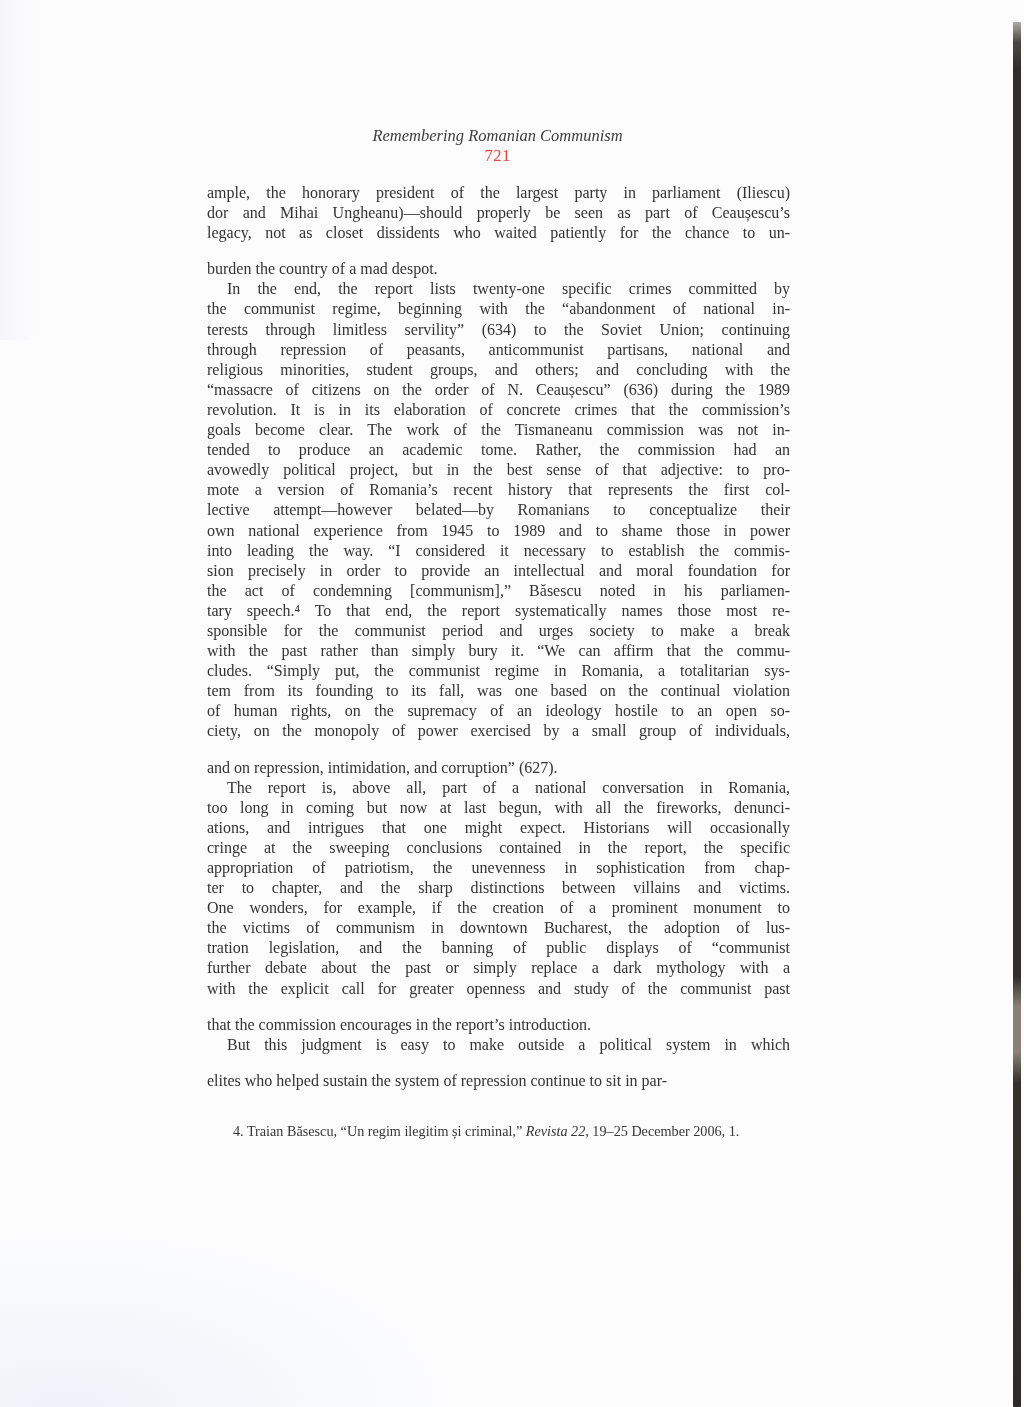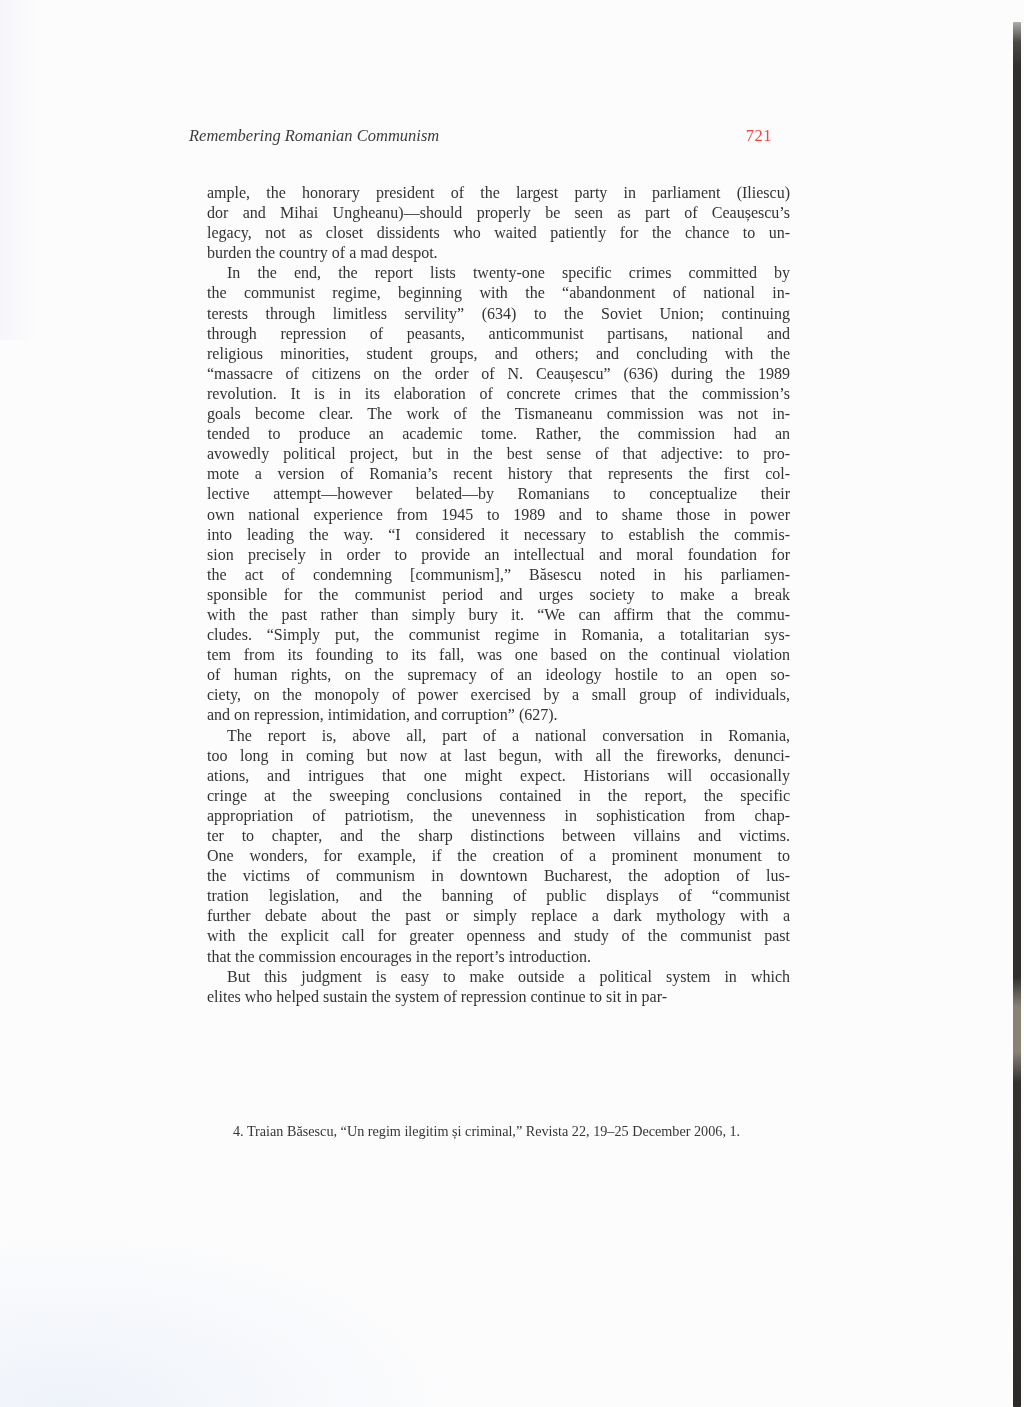--- a/index.html
+++ b/index.html
@@ -12,26 +12,27 @@
     width: 1024px;
     height: 1407px;
     background: #fcfcfd;
     overflow: hidden;
     font-family: "Liberation Serif", "DejaVu Serif", serif;
     color: #333333;
   }
   
   .header-row {
     position: absolute;
-    left: 189px;
+    left: 206px;
     top: 126px;
     width: 583px;
     display: flex;
     justify-content: space-between;
-    align-items: flex-start;
+    align-items: center;
+    flex-direction: column;
   }
   .header-title {
     font-style: italic;
     font-size: 16.5px;
     color: #3c3c3c;
   }
   .page-num {
     font-size: 16.5px;
     color: #ef4444;
     letter-spacing: 0.5px;
@@ -46,36 +47,37 @@
     line-height: 20.1px;
   }
   .para { margin: 0; }
   .line {
     white-space: nowrap;
     text-align: justify;
     text-align-last: justify;
   }
   .line.last {
     text-align-last: left;
+    margin-top: 16px;
   }
   .line.indent {
     text-indent: 20px;
   }
   
   .footnote {
     position: absolute;
     left: 207px;
     top: 1122px;
     width: 583px;
     font-size: 14.2px;
     line-height: 18px;
     text-indent: 26px;
     color: #363636;
   }
-  .footnote .journal { }
+  .footnote .journal { font-style: italic; }
   
   .scan-edge {
     position: absolute;
     top: 22px;
     bottom: 0;
     right: 3px;
     width: 8px;
     border-radius: 1px;
     background: linear-gradient(
       to bottom,
@@ -135,20 +137,21 @@
         <div class="line">revolution. It is in its elaboration of concrete crimes that the commission’s</div>
         <div class="line">goals become clear. The work of the Tismaneanu commission was not in-</div>
         <div class="line">tended to produce an academic tome. Rather, the commission had an</div>
         <div class="line">avowedly political project, but in the best sense of that adjective: to pro-</div>
         <div class="line">mote a version of Romania’s recent history that represents the first col-</div>
         <div class="line">lective attempt—however belated—by Romanians to conceptualize their</div>
         <div class="line">own national experience from 1945 to 1989 and to shame those in power</div>
         <div class="line">into leading the way. “I considered it necessary to establish the commis-</div>
         <div class="line">sion precisely in order to provide an intellectual and moral foundation for</div>
         <div class="line">the act of condemning [communism],” Băsescu noted in his parliamen-</div>
+        <div class="line">tary speech.⁴ To that end, the report systematically names those most re-</div>
         <div class="line">sponsible for the communist period and urges society to make a break</div>
         <div class="line">with the past rather than simply bury it. “We can affirm that the commu-</div>
         <div class="line">cludes. “Simply put, the communist regime in Romania, a totalitarian sys-</div>
         <div class="line">tem from its founding to its fall, was one based on the continual violation</div>
         <div class="line">of human rights, on the supremacy of an ideology hostile to an open so-</div>
         <div class="line">ciety, on the monopoly of power exercised by a small group of individuals,</div>
         <div class="line last">and on repression, intimidation, and corruption” (627).</div>
       </div>
       <div class="para">
         <div class="line indent">The report is, above all, part of a national conversation in Romania,</div>

